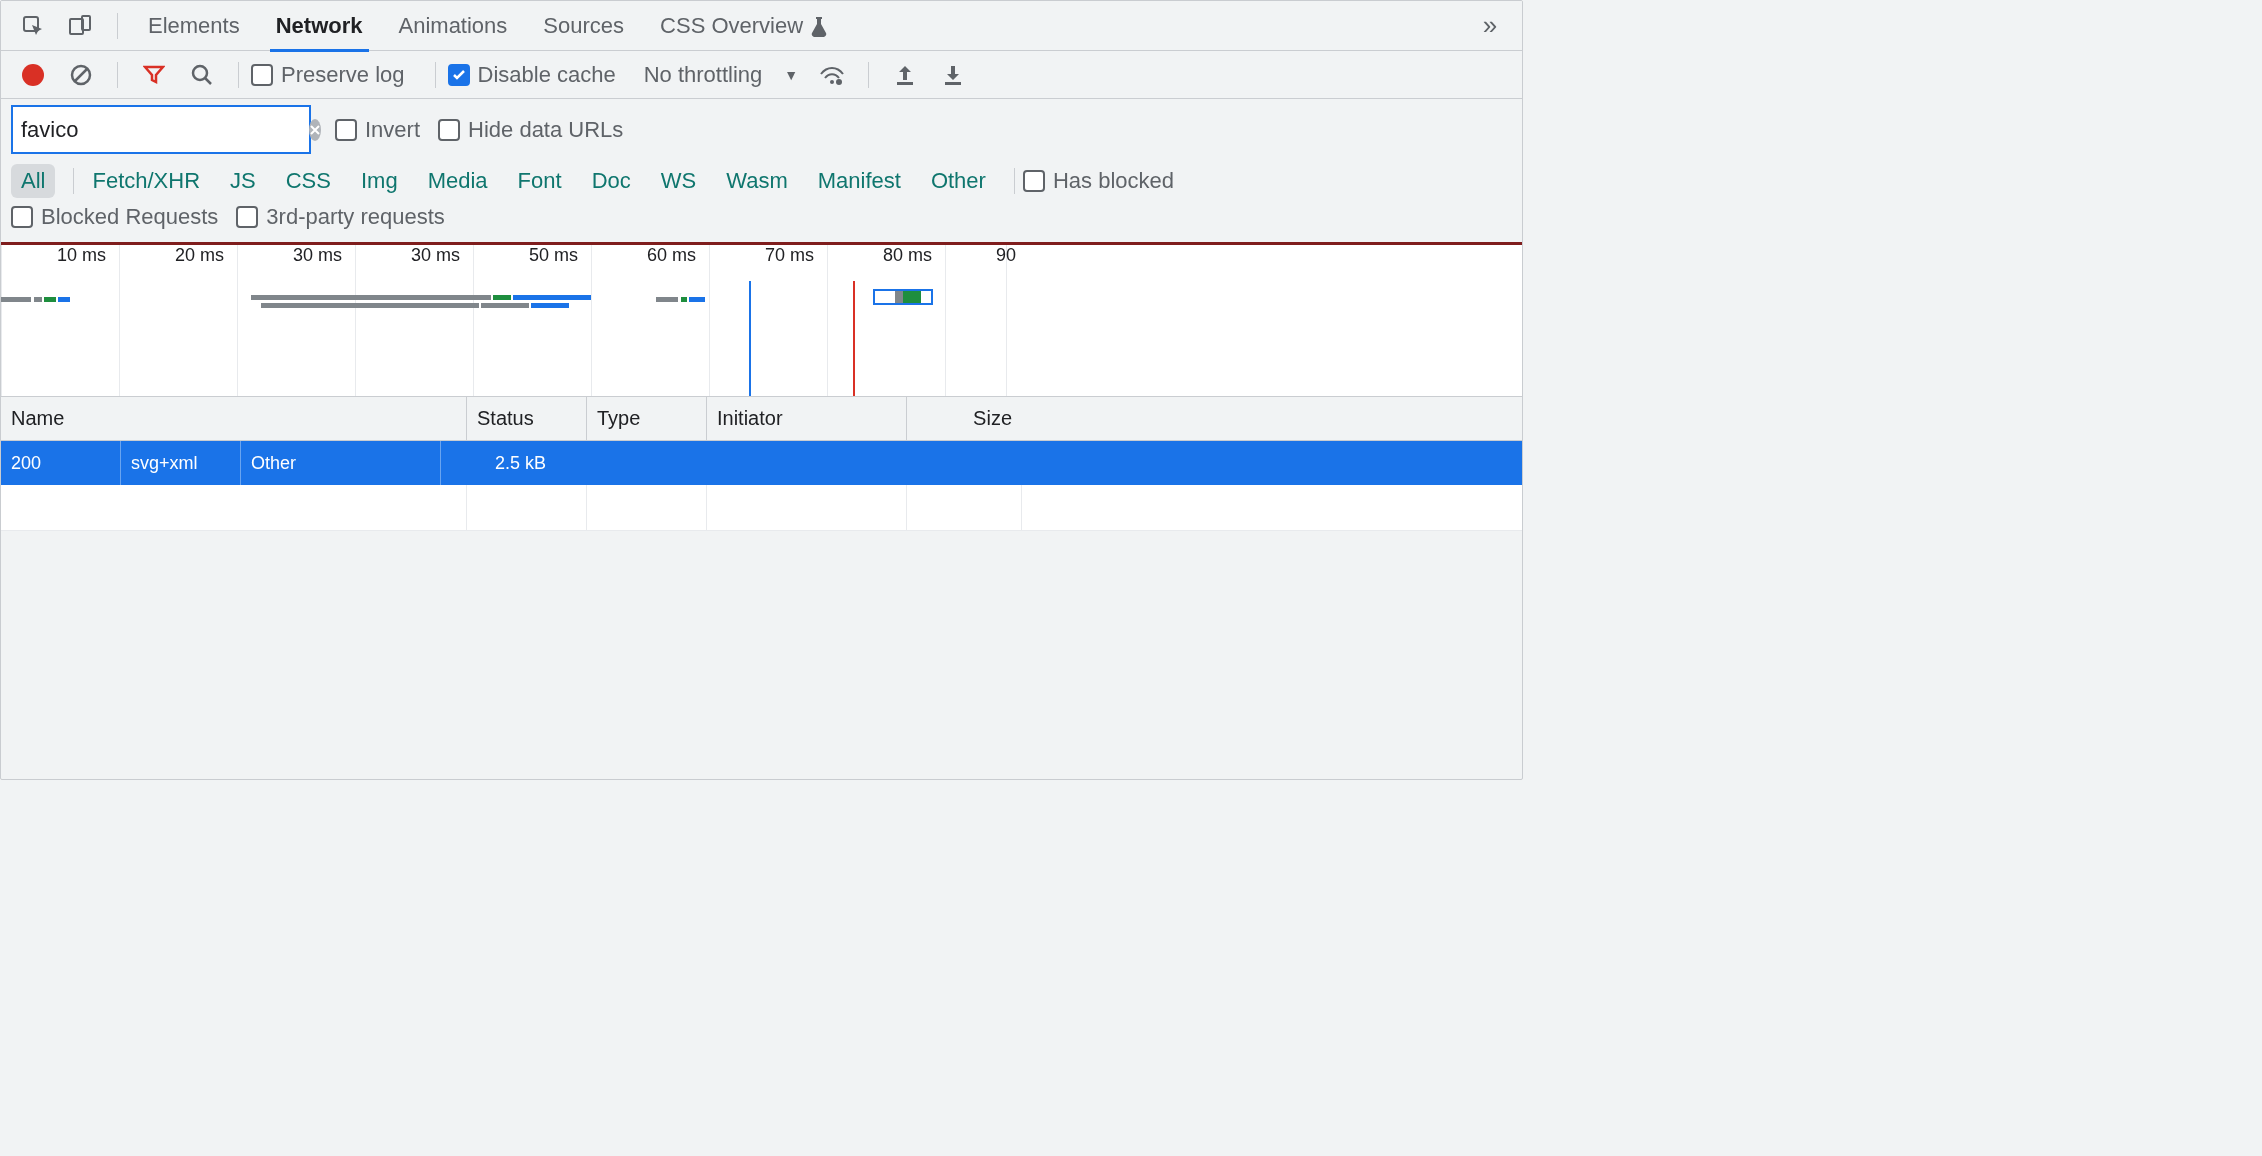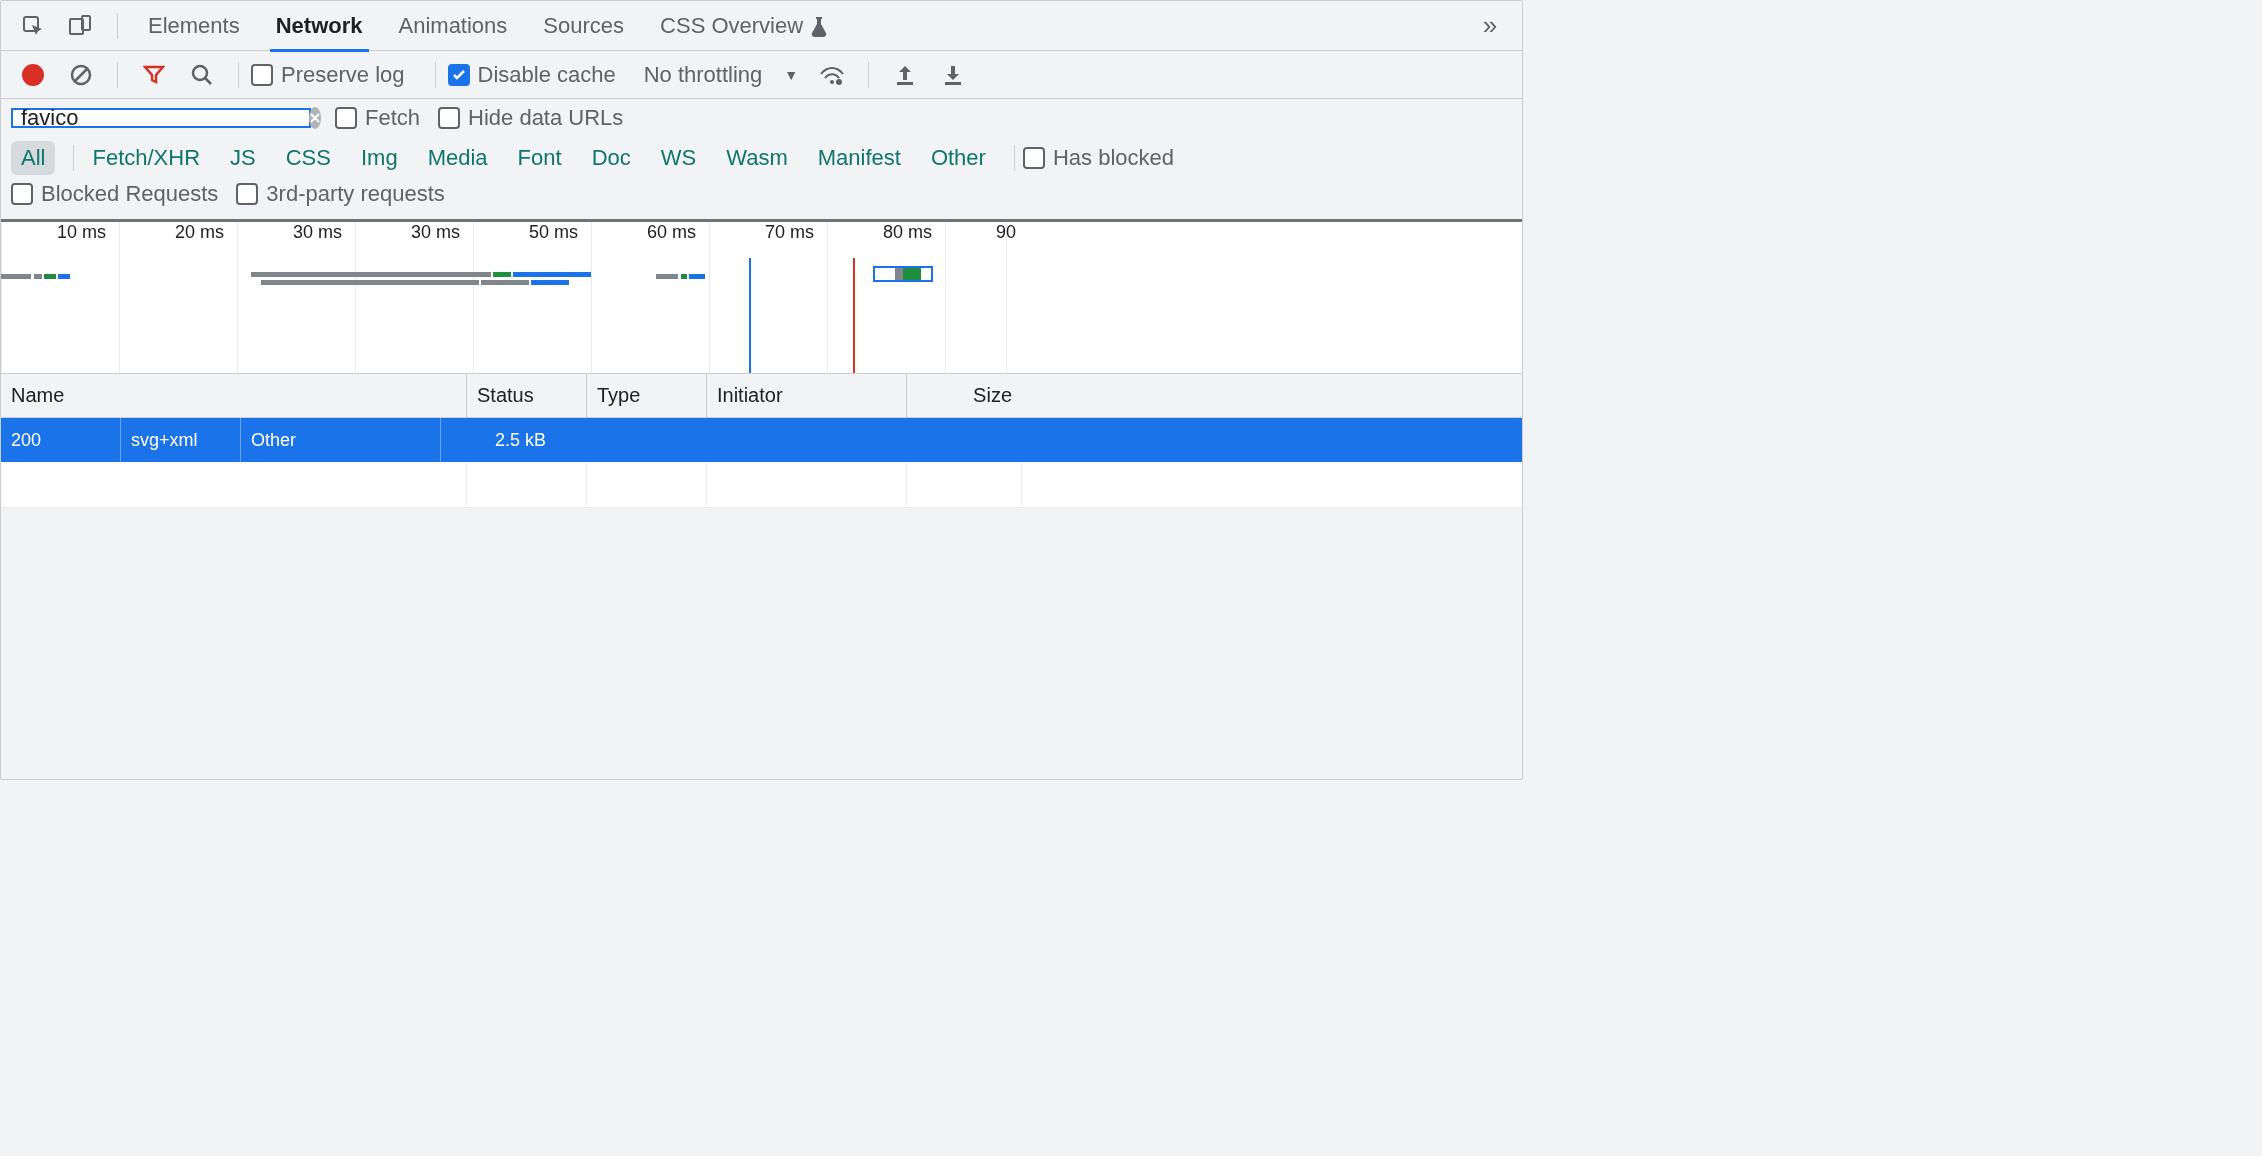--- a/index.html
+++ b/index.html
@@ -86,21 +86,21 @@
   display: inline-flex; align-items: center; font-size: 22px; color: #5f6368;
   cursor: pointer; padding: 0 10px;
 }
 .throttling .caret { margin-left: 22px; font-size: 14px; color: #5f6368; }
 
 .filter-input-row {
   display: flex; align-items: center; padding: 6px 10px; background: #f1f3f4;
 }
 .filter-input {
   position: relative;
-  width: 300px; height: 20px;
+  width: 300px; height: 49px;
   border: 2px solid #1a73e8;
   background: #fff;
   display: flex; align-items: center;
   padding: 0 8px;
   font-size: 22px;
 }
 .filter-input input {
   border: 0; outline: 0; flex: 1; font-size: 22px; font-family: inherit;
   color: #202124; background: transparent;
 }
@@ -115,21 +115,21 @@
 }
 .type-chip {
   font-size: 22px; color: #0f766e; padding: 4px 10px; margin-right: 10px;
   border-radius: 6px; cursor: pointer;
 }
 .type-chip.active { background: #d7dadd; }
 .type-sep { width: 1px; height: 26px; background: #cacdd1; margin: 0 8px; }
 
 .second-filter-row {
   display: flex; align-items: center; padding: 6px 10px 12px 10px;
-  background: #f1f3f4; border-bottom: 3px solid #737373;
+  background: #f1f3f4; border-bottom: 3px solid #7f1d1d;
 }
 
 .waterfall {
   height: 152px; background: #fff; position: relative; border-bottom: 1px solid #cacdd1;
 }
 .waterfall-ticks {
   position: absolute; top: 0; left: 0; right: 0; height: 28px;
 }
 .tick {
   position: absolute; top: 0; font-size: 18px; color: #202124;
@@ -274,21 +274,21 @@
     <input type="text" value="favico" style="">
     <span class="clear-btn">
       <svg width="12" height="12" viewBox="0 0 12 12">
           <path d="M2 2l8 8M10 2l-8 8" stroke="#fff" stroke-width="2"></path>
         </svg>
     </span>
   </div>
   <div style="width:24px;"></div>
   <label class="checkbox-label">
     <span class="checkbox"></span>
-    <span>Fetch</span>
+    <span>Invert</span>
   </label>
   <label class="checkbox-label">
     <span class="checkbox"></span>
     <span>Hide data URLs</span>
   </label>
 </div>
 
 <div class="type-filters">
   <span class="type-chip active">All</span>
   <span class="type-sep"></span>

